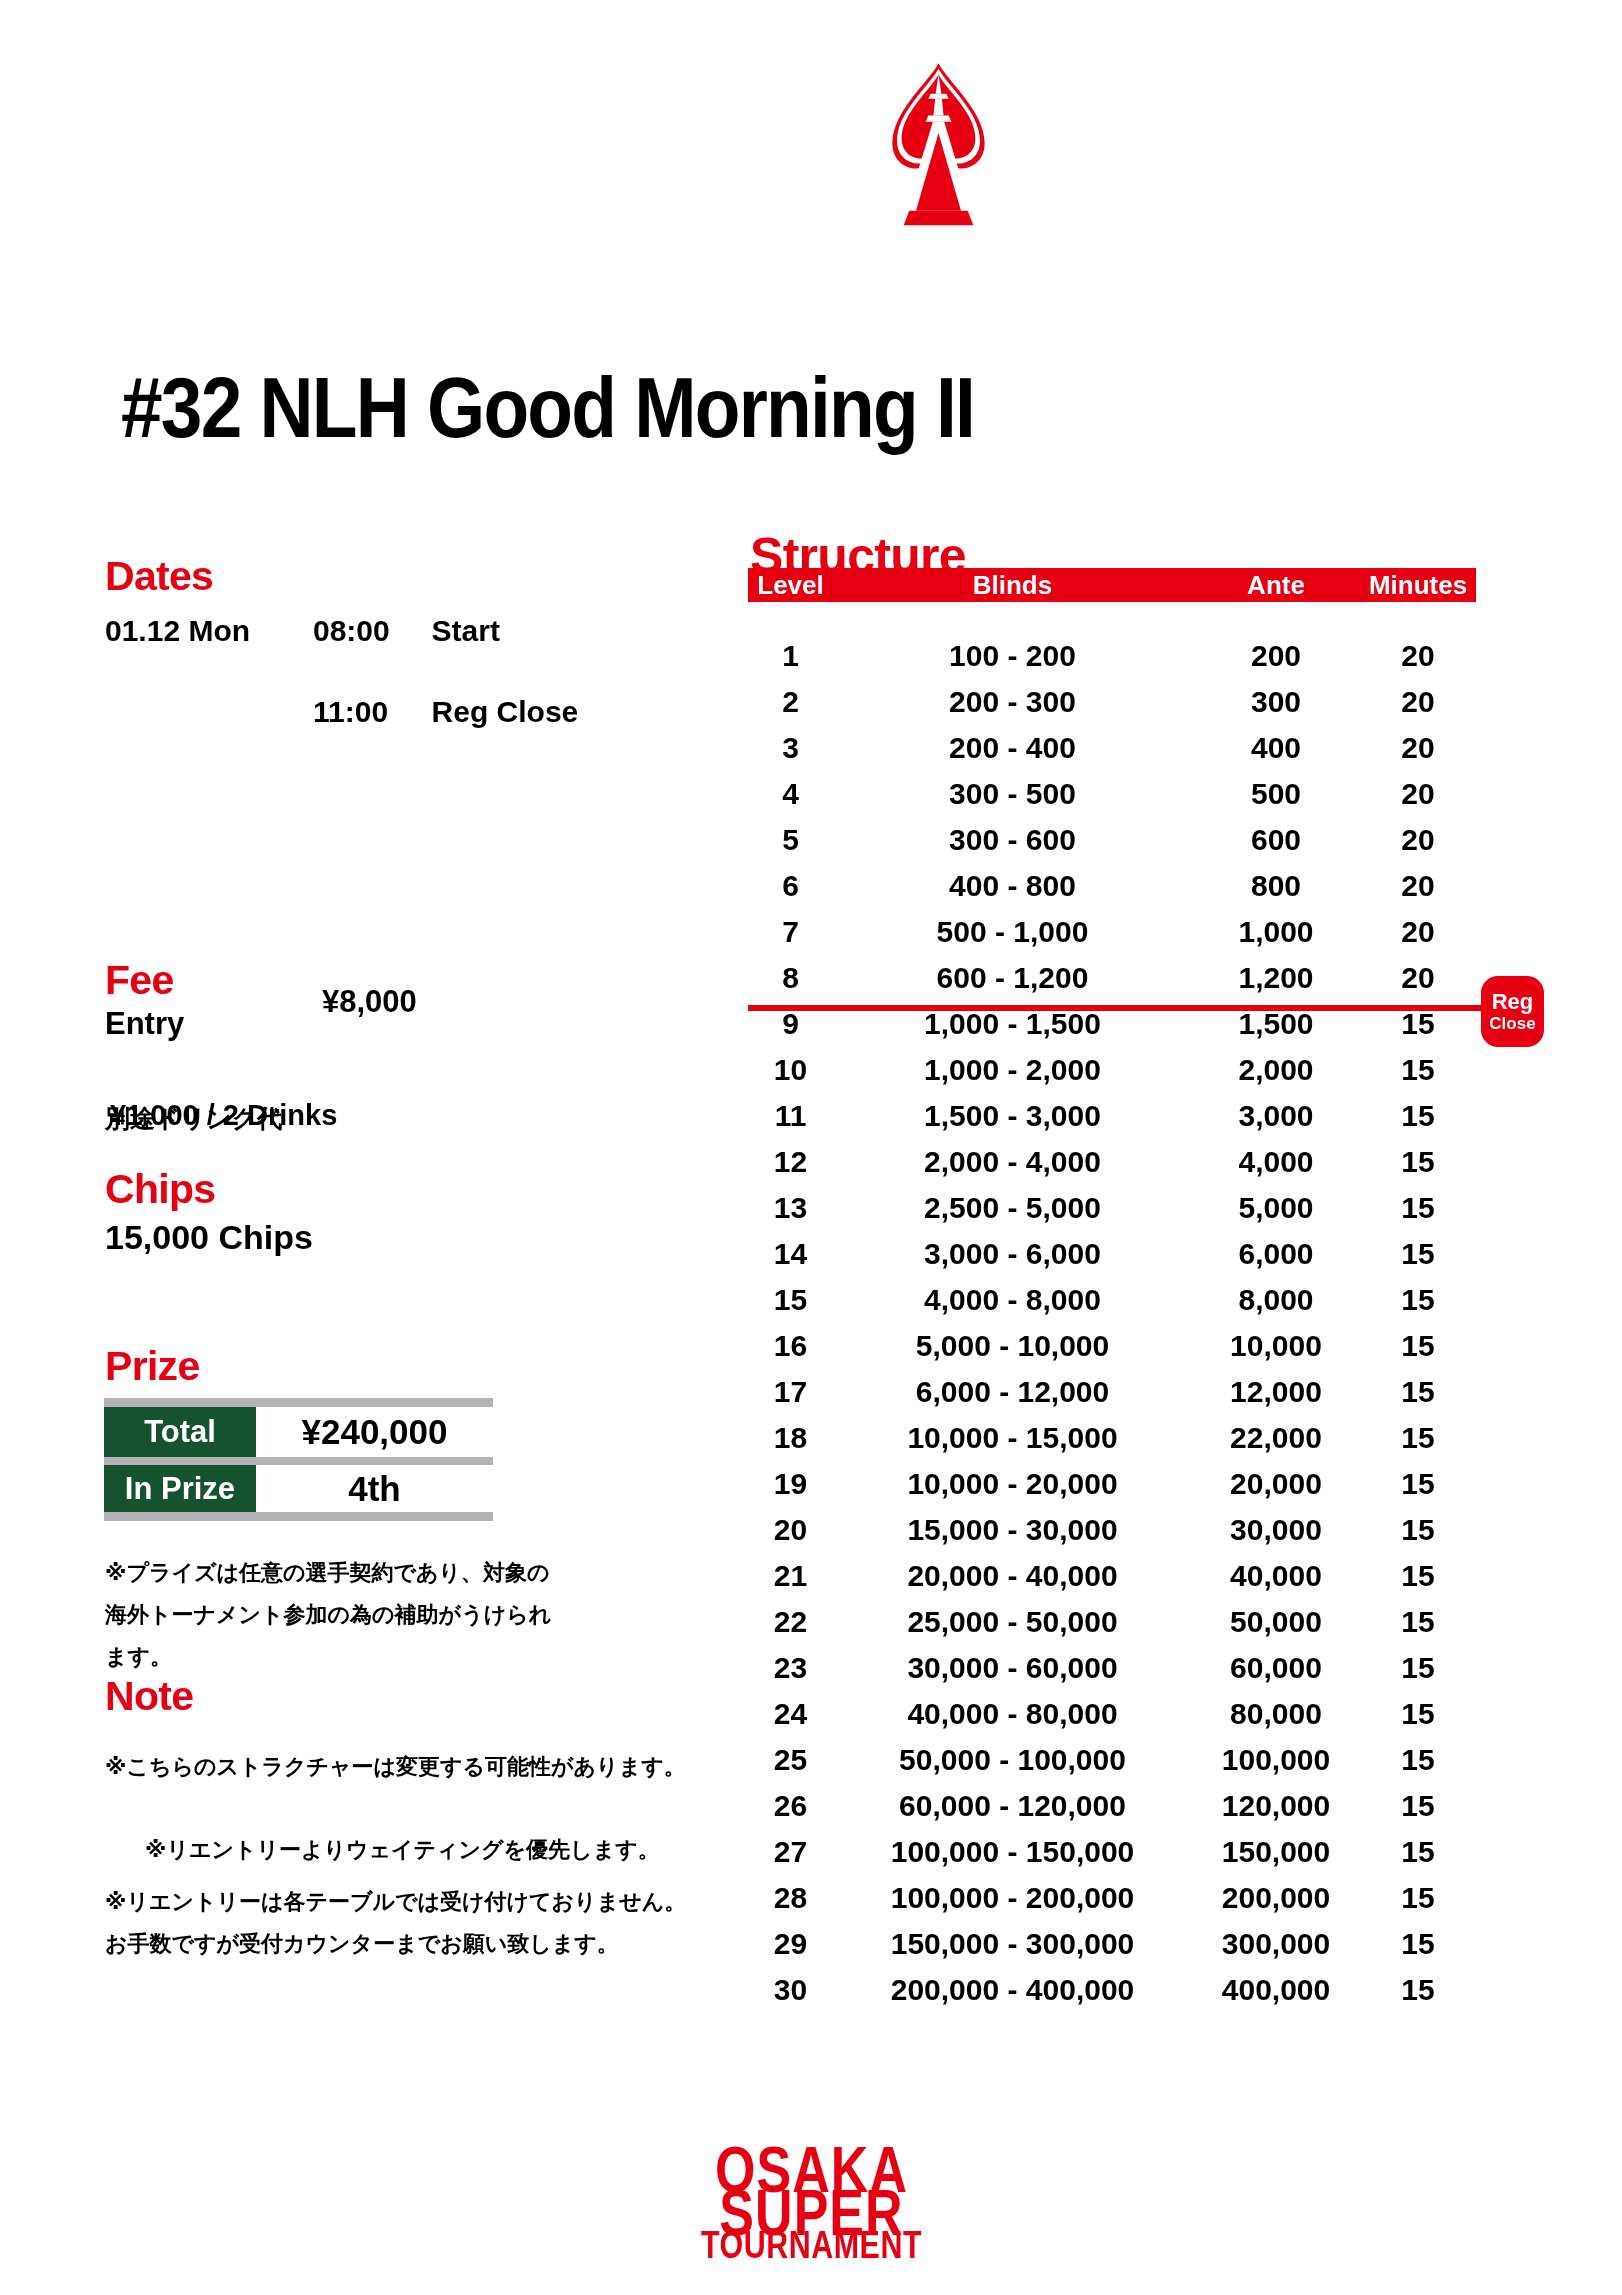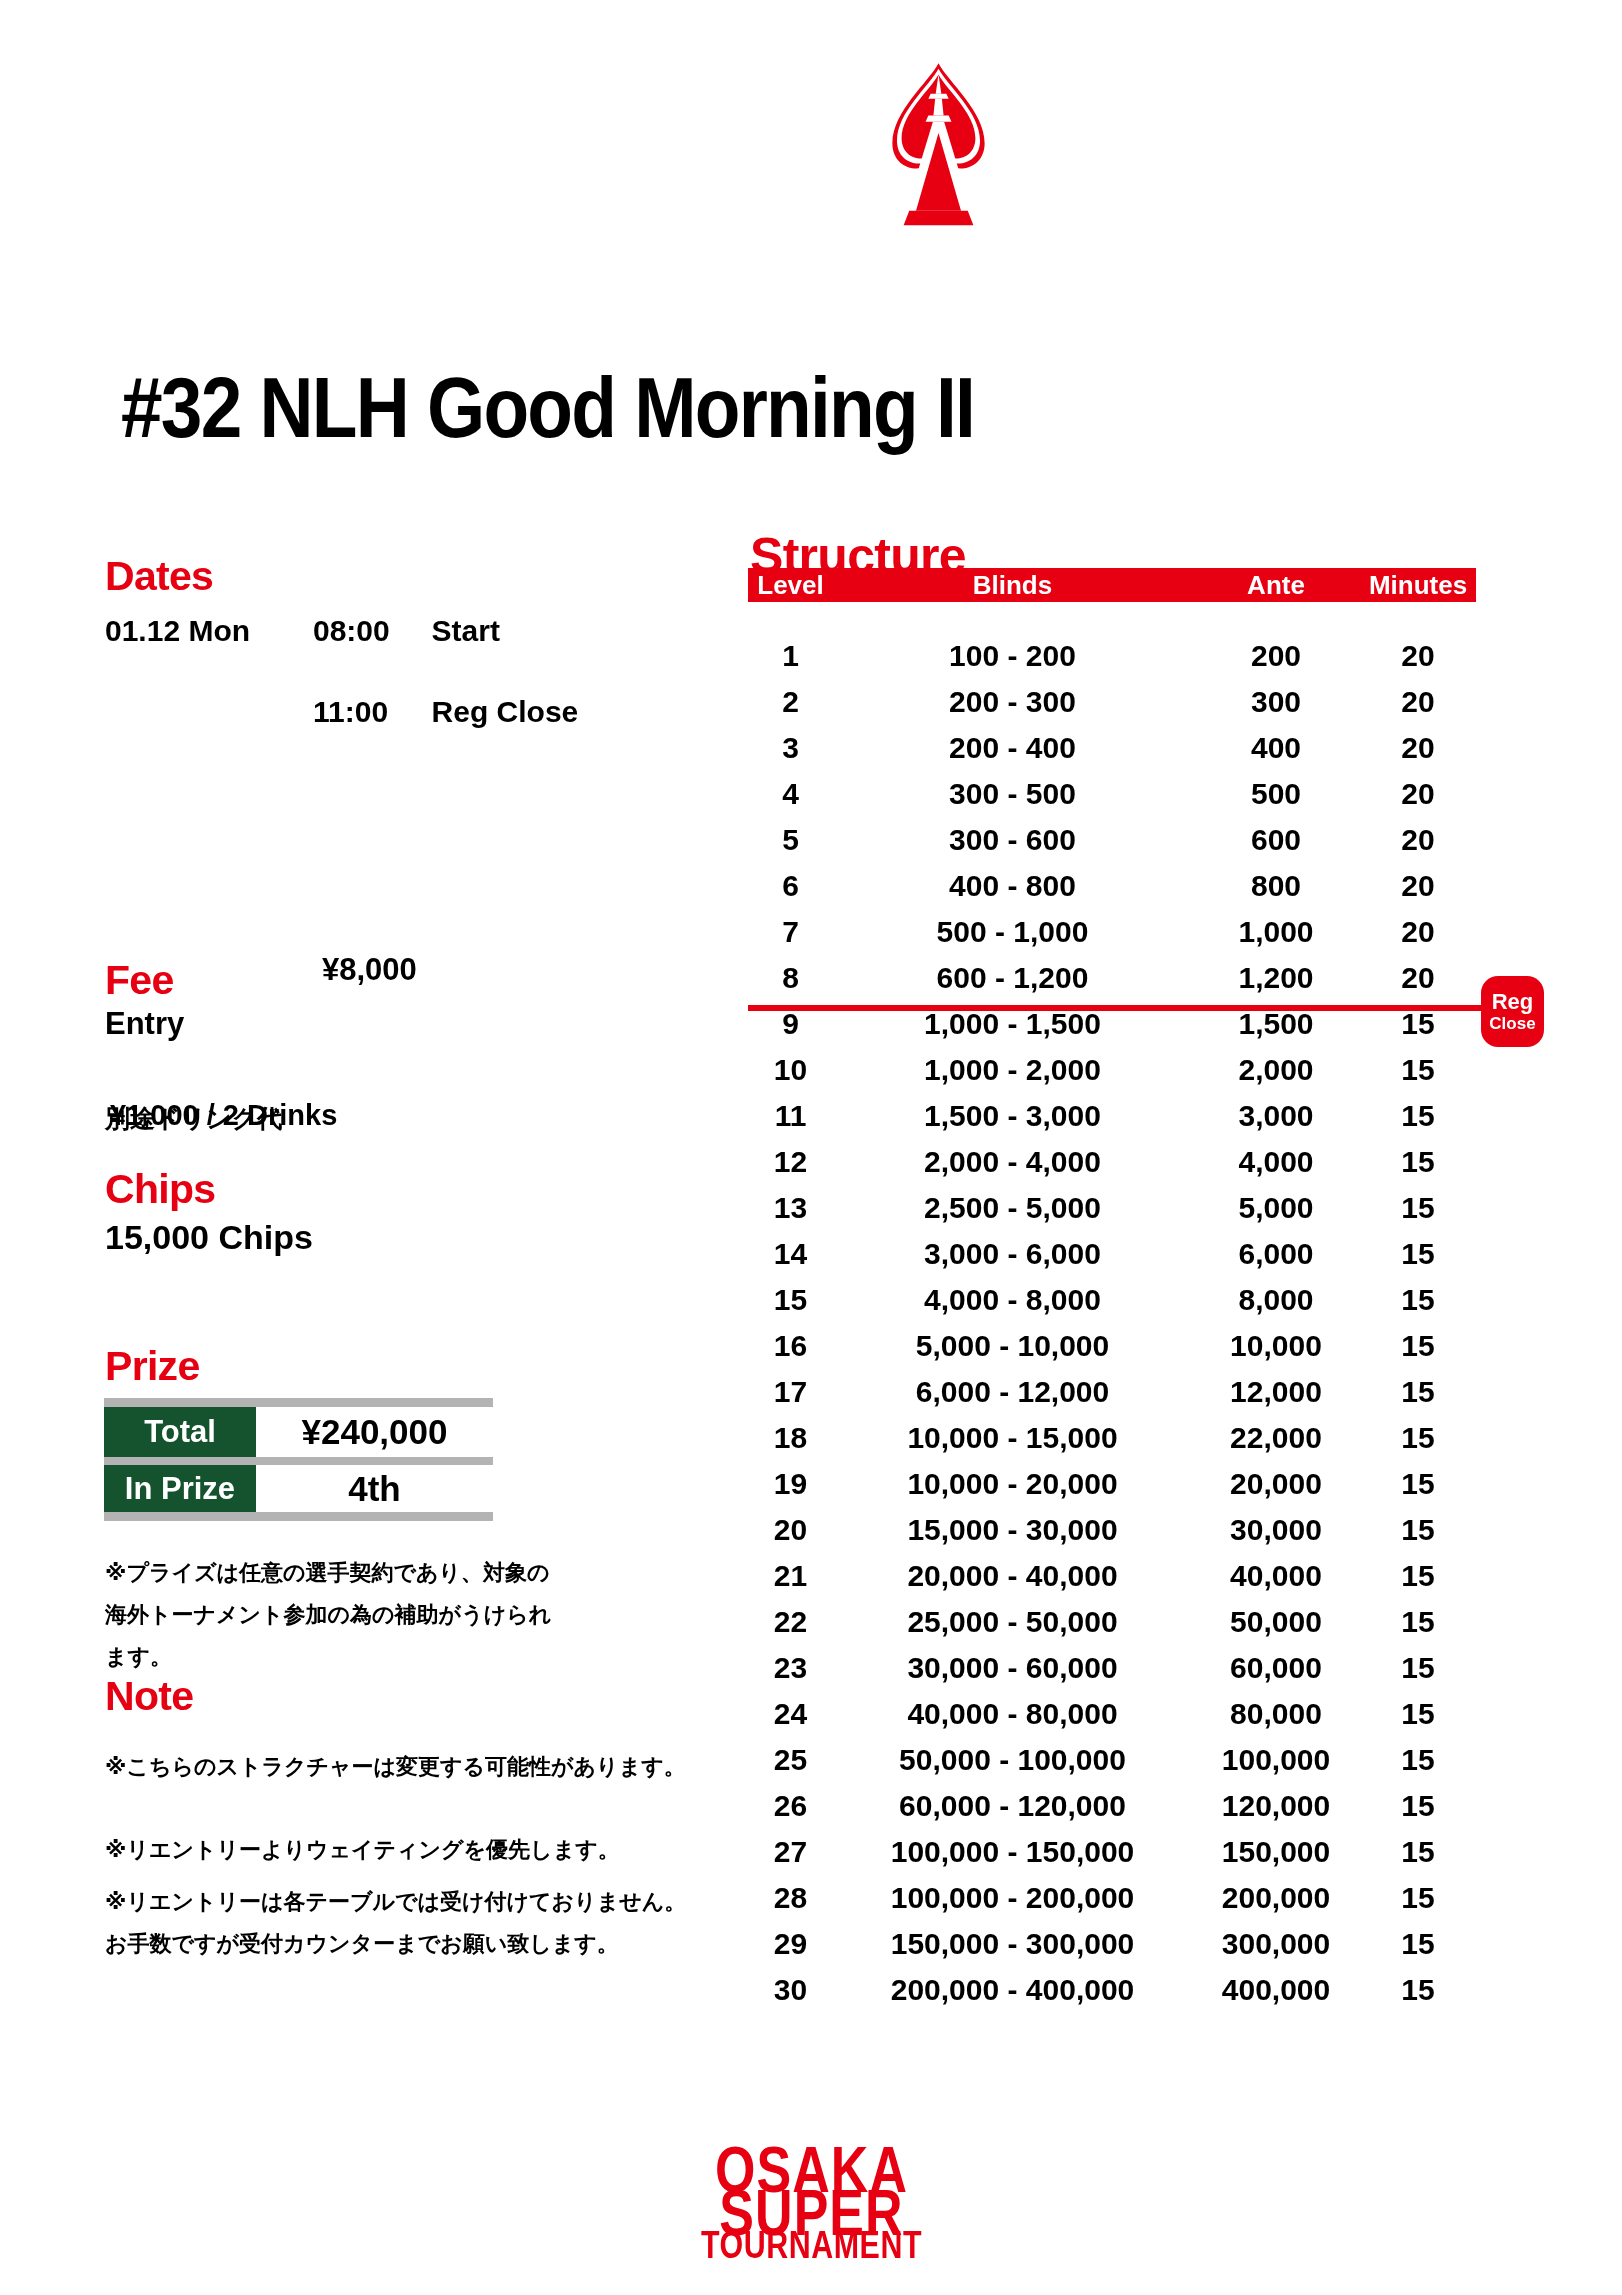--- a/index.html
+++ b/index.html
@@ -22,21 +22,21 @@
   .date-text { left:105px; top:614px; font-size:30px; }
   .session { left:313px; font-size:30px; display:flex; }
   .session .t { width:99px; }
   .session .l { margin-left:19.6px; white-space:nowrap; }
   .session1 { top:614px; }
   .session2 { top:695px; }
 
   
   .fee-heading { left:105px; top:957px; }
   .entry-label { left:105px; top:1006px; font-size:31px; }
-  .entry-value { left:322px; top:952px; font-size:31px; }
+  .entry-value { left:322px; top:984px; font-size:31px; }
   .drink-note  { left:105px; top:1060px; font-size:25px;margin-top:42px; }
   .drink-value { left:110px; top:1099px; font-size:29px; }
   .chips-heading { left:105px; top:1166px; }
   .chips-value { left:105px; top:1218px; font-size:34px; }
 
   
   .prize-heading { left:105px; top:1343px; }
   .prize-table { left:104px; top:1398px; width:389px; }
   .pbar { height:8.5px; background:#b3b3b3; }
   .prow { display:flex; align-items:stretch; }
@@ -45,21 +45,21 @@
   .plabel { width:152px; background:#14532d; color:#fff; display:flex;
             align-items:center; justify-content:center; font-size:31px; }
   .pvalue { flex:1; display:flex; align-items:center; justify-content:center; font-size:35px; }
   .prize-note { left:105px; top:1552px; font-size:22px; line-height:42px;
                 white-space:pre-line; width:641px; }
 
   
   .note-heading { left:105px; top:1673px; }
   .note-item { left:105px; font-size:22px; line-height:42px; white-space:pre-line; width:654px; }
   .note-item-0 { top:1746px; }
-  .note-item-1 { top:1829px; }
+  .note-item-1 { top:1829px;margin-left:40px; }
   .note-item-2 { top:1881px; }
 
   
   .structure-heading { left:750px; top:527px; font-size:50px; letter-spacing:-0.7px; }
   .sheader { left:748px; top:568px; width:728px; height:34px; background:#e60012;
              display:flex; align-items:center; color:#fff; font-size:26px; }
   .srows { left:748px; top:633px; width:728px; display:flex; flex-direction:column; }
   .srow { display:flex; height:46px; align-items:center; font-size:30px; }
   .c-level { width:85px; text-align:center; }
   .c-blinds { width:359px; text-align:center; }

